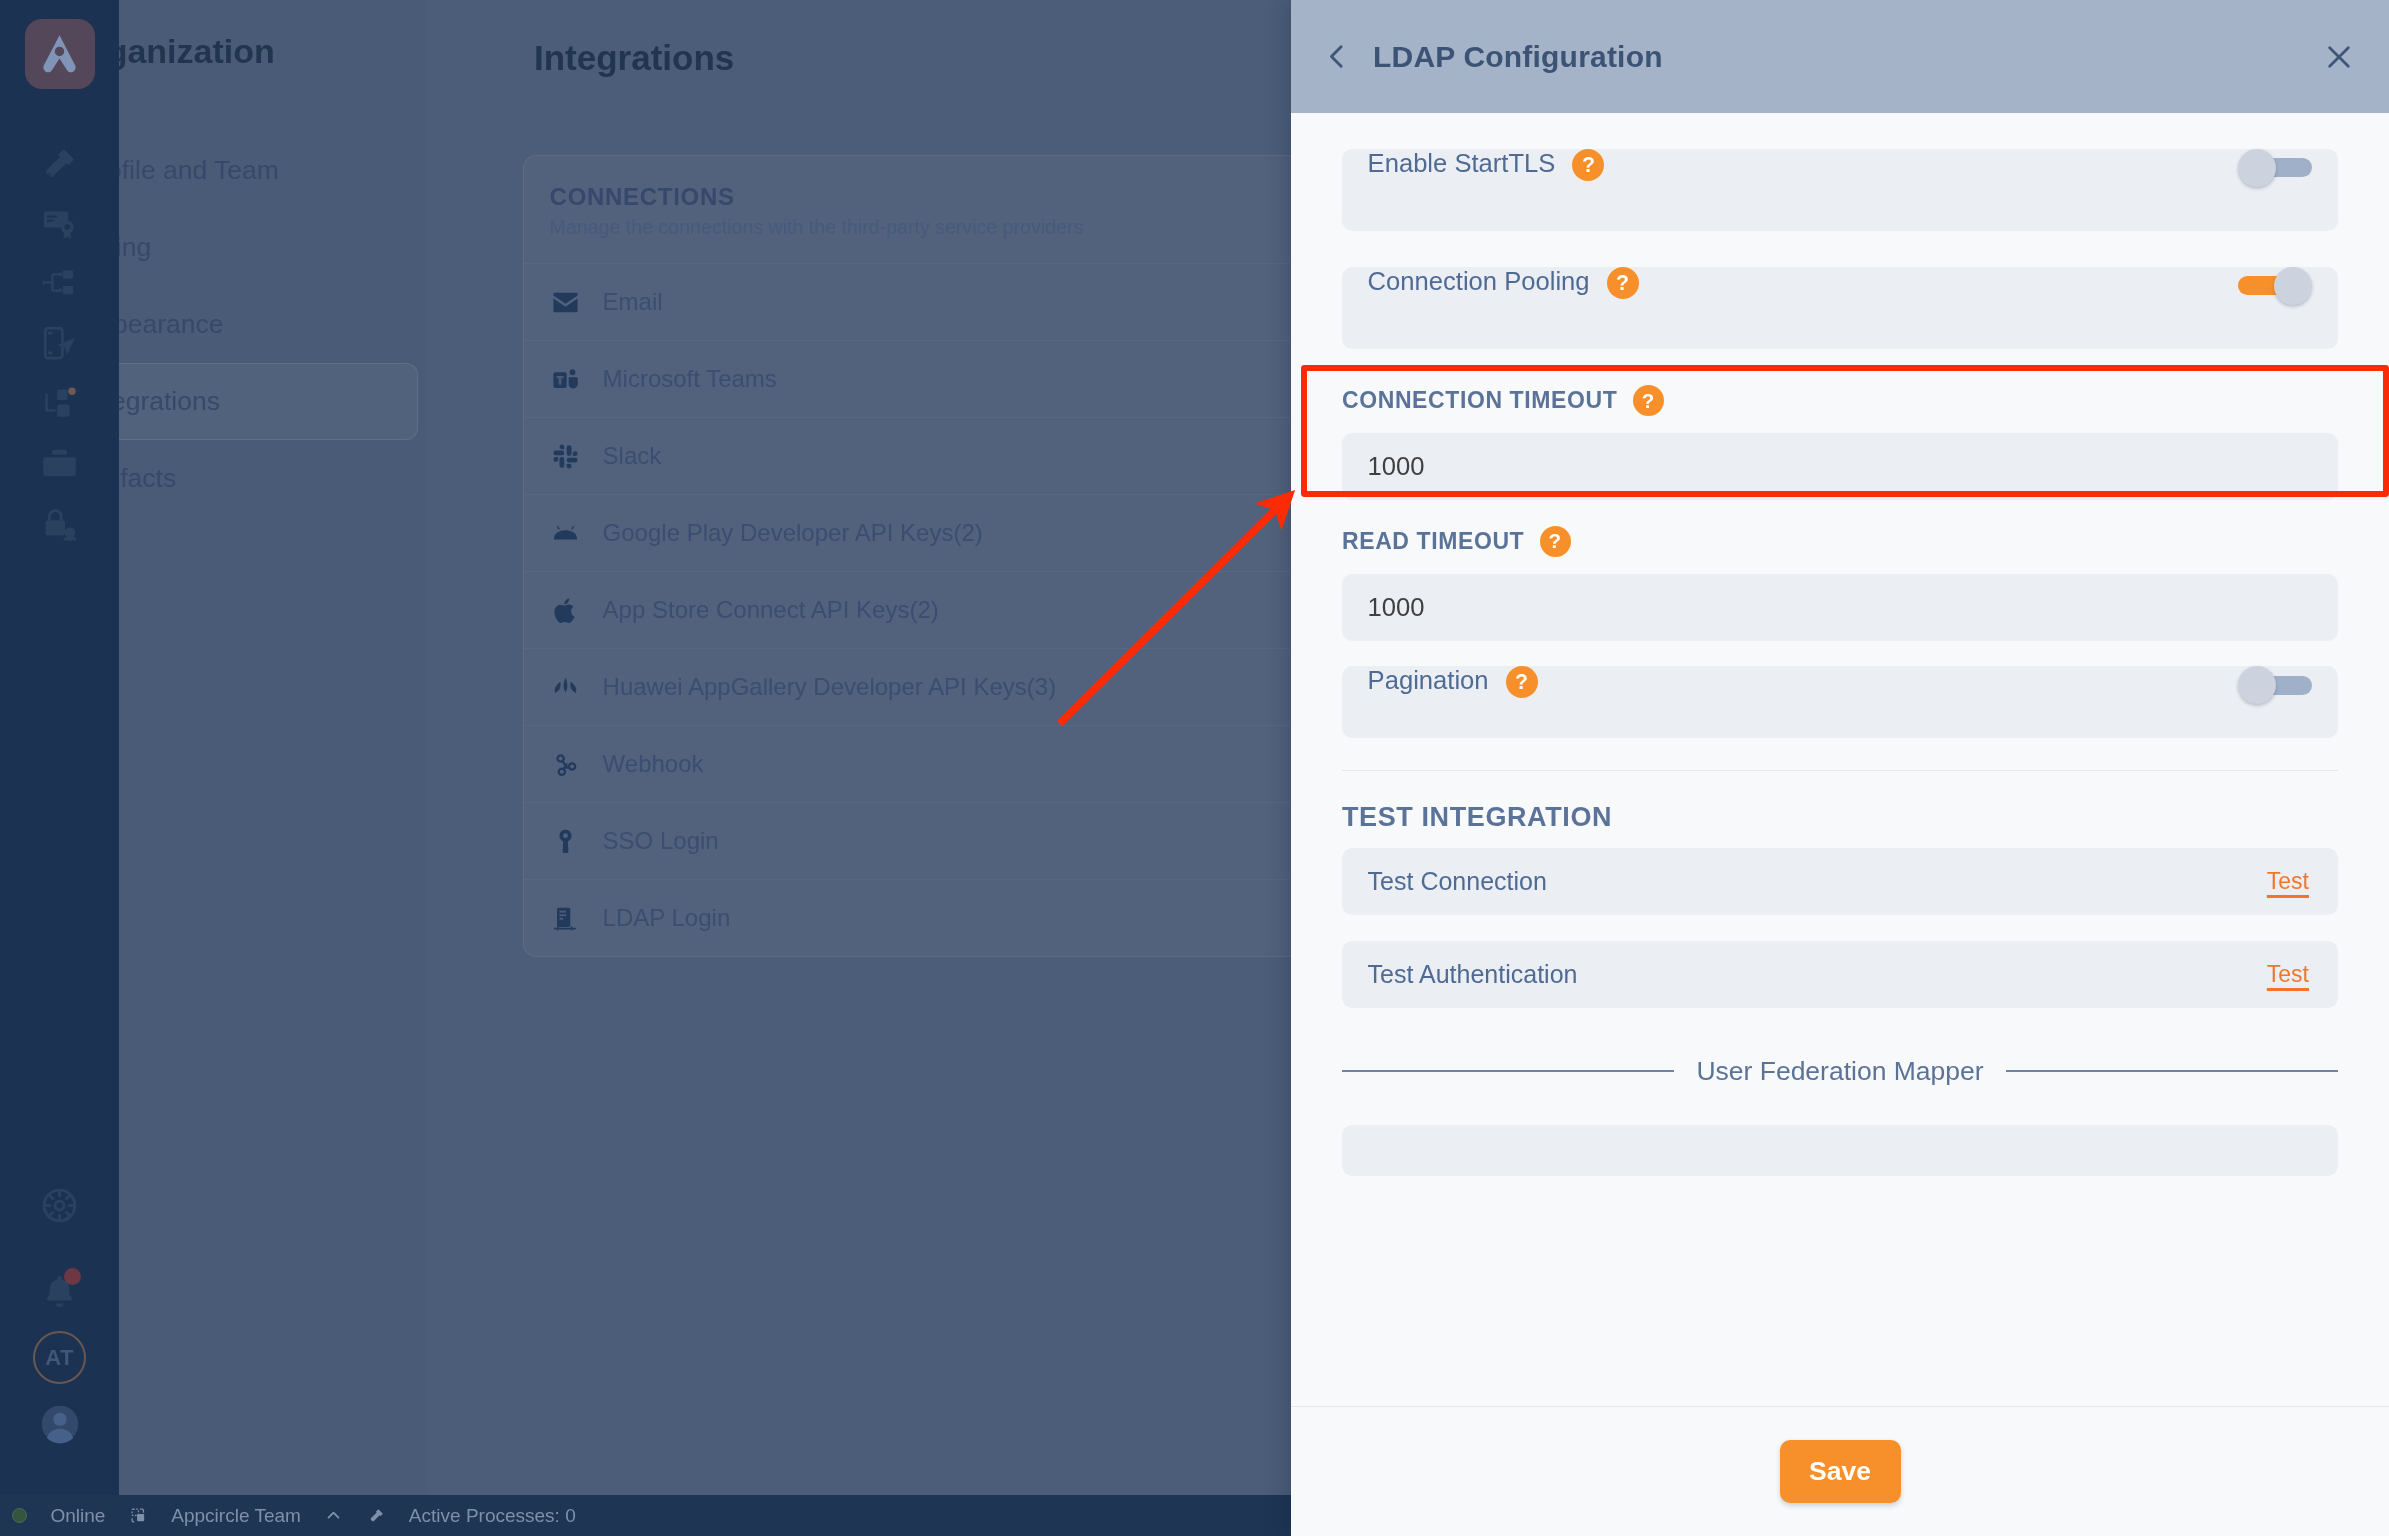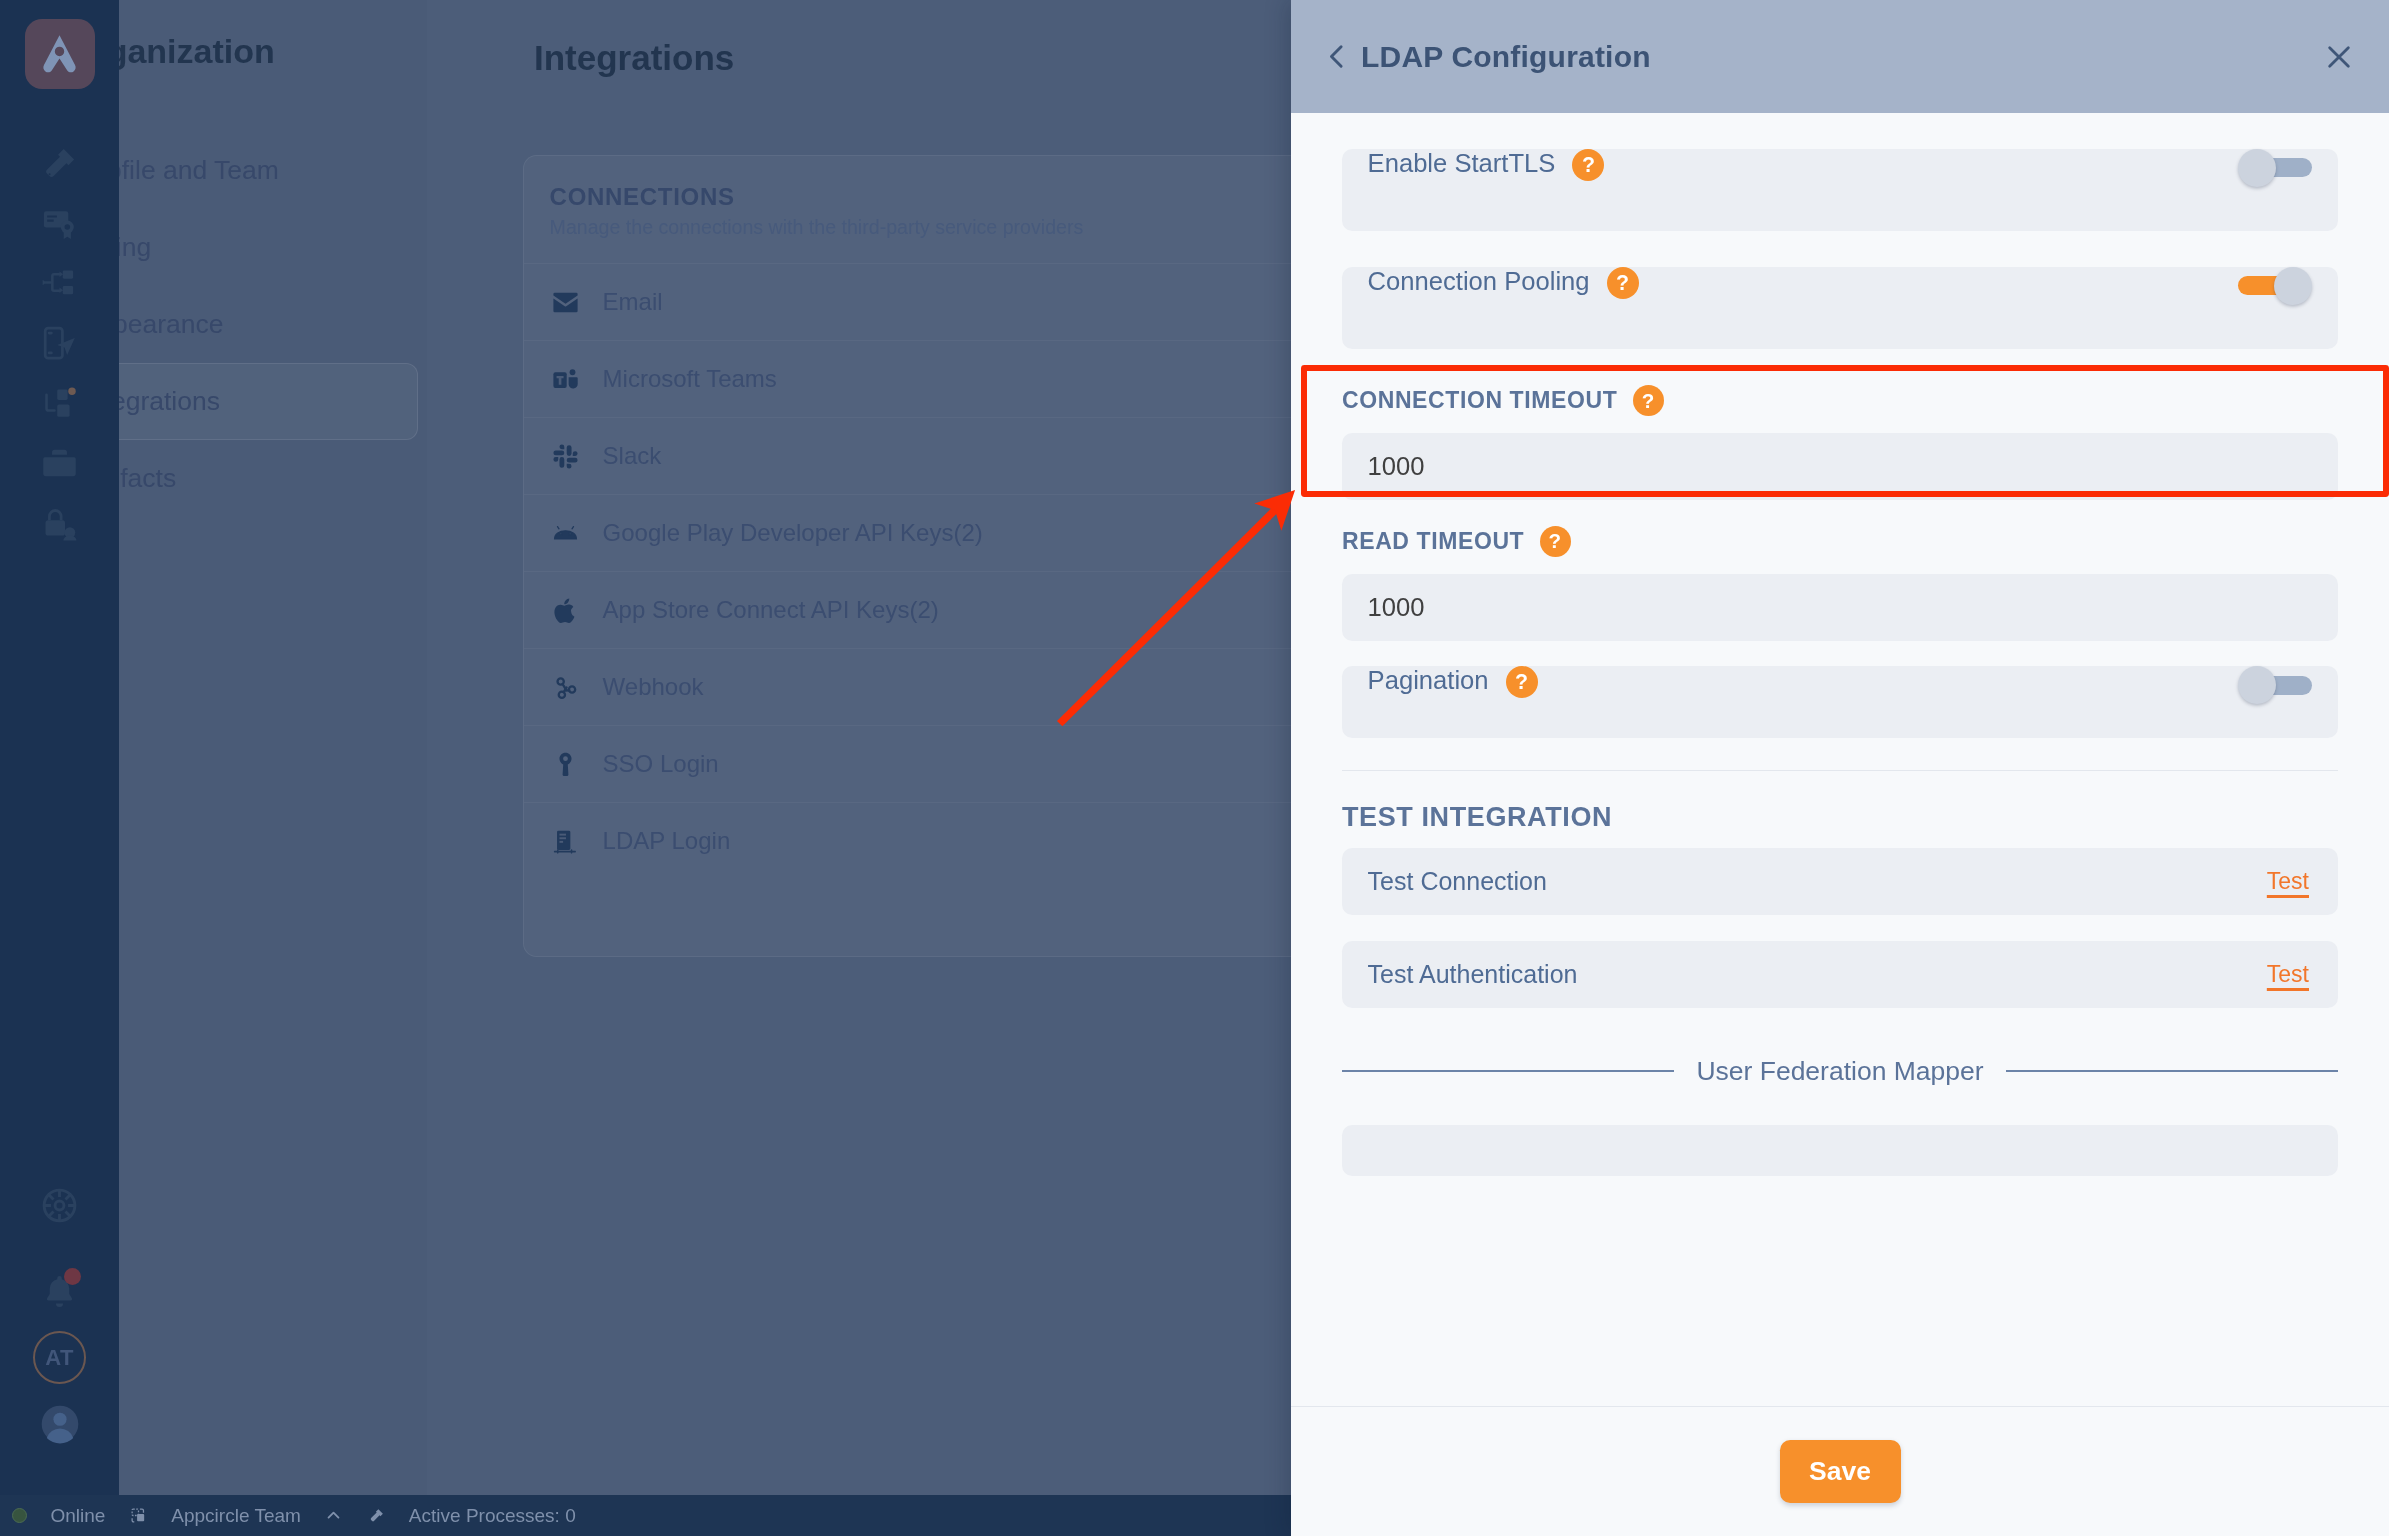--- a/index.html
+++ b/index.html
@@ -139,21 +139,21 @@
     background: #a5b3c9;
     display: flex; align-items: center;
     padding: 0 31px 0 29px;
   }
   .back-chevron {
     width: 34px; height: 34px; flex: none;
     display: flex; align-items: center; justify-content: center;
     color: #3f5678; cursor: pointer;
   }
   .panel-title {
-    margin-left: 7px;
+    margin-left: 19px;
     font-size: 30px; font-weight: 700; color: #3c5375;
     letter-spacing: 0.2px;
   }
   .close-x {
     margin-left: auto;
     width: 39px; height: 39px;
     display: flex; align-items: center; justify-content: center;
     color: #3f5678; cursor: pointer;
   }
 
@@ -362,20 +362,28 @@
 
           <div class="conn-row">
             <span class="conn-icon">
               <svg width="29" height="29" viewBox="0 0 24 24" fill="currentColor">
                   <path d="M16.4 12.6c0-2.4 2-3.5 2.1-3.6-1.1-1.7-2.9-1.9-3.6-1.9-1.5-.2-3 .9-3.8.9-.8 0-2-.9-3.3-.8-1.7 0-3.3 1-4.1 2.5-1.8 3.1-.5 7.6 1.3 10.1.9 1.2 1.9 2.6 3.2 2.5 1.3-.1 1.8-.8 3.4-.8s2 .8 3.3.8 2.2-1.2 3.1-2.4c1-1.4 1.4-2.8 1.4-2.9-.1 0-2.7-1-2.7-4.1zM14 5.4c.7-.9 1.2-2.1 1.1-3.3-1 0-2.3.7-3 1.6-.7.8-1.3 2-1.1 3.2 1.1.1 2.3-.6 3-1.5z"></path>
                 </svg>
             </span>
             <span>App Store Connect API Keys(2)</span>
           </div>
 
+          <div class="conn-row">
+            <span class="conn-icon">
+              <svg width="29" height="29" viewBox="0 0 24 24" fill="currentColor">
+                  <path d="M12 4c-1.1 2.5-1.6 4.8-1.5 6.9.1 2.2 1 4.2 1.5 5.1.5-.9 1.4-2.9 1.5-5.1.1-2.1-.4-4.4-1.5-6.9zM7.7 7.3C5.4 9 4 10.8 3.4 12.5c-.6 1.8-.3 3.3 0 4 .8-.3 2.4-1.2 3.5-2.8 1.1-1.5 1.3-3.8.8-6.4zM16.3 7.3c-.5 2.6-.3 4.9.8 6.4 1.1 1.6 2.7 2.5 3.5 2.8.3-.7.6-2.2 0-4-.6-1.7-2-3.5-4.3-5.2z"></path>
+                </svg>
+            </span>
+            <span>Huawei AppGallery Developer API Keys(3)</span>
+          </div>
 
           <div class="conn-row">
             <span class="conn-icon">
               <svg width="29" height="29" viewBox="0 0 24 24" fill="none" stroke="currentColor" stroke-width="1.9" stroke-linecap="round">
                   <circle cx="8" cy="7" r="2.6"></circle>
                   <circle cx="17.4" cy="13.6" r="2.6"></circle>
                   <circle cx="9" cy="18" r="2.6"></circle>
                   <path d="M9.6 9.2 12.6 14M15.2 14.3l-3.8.2M10.5 15.9l2.4-4"></path>
                 </svg>
             </span>

